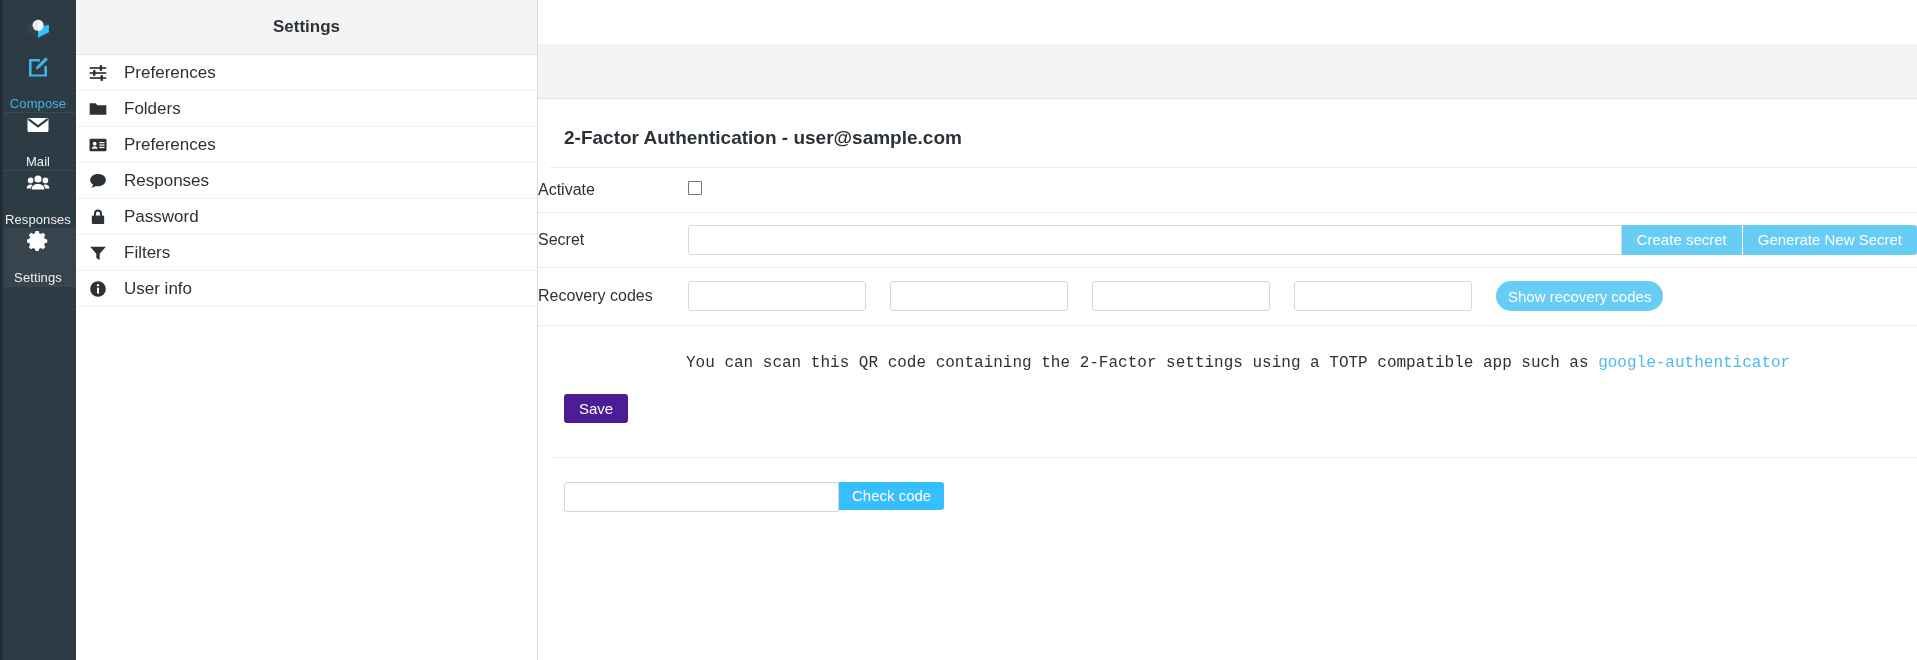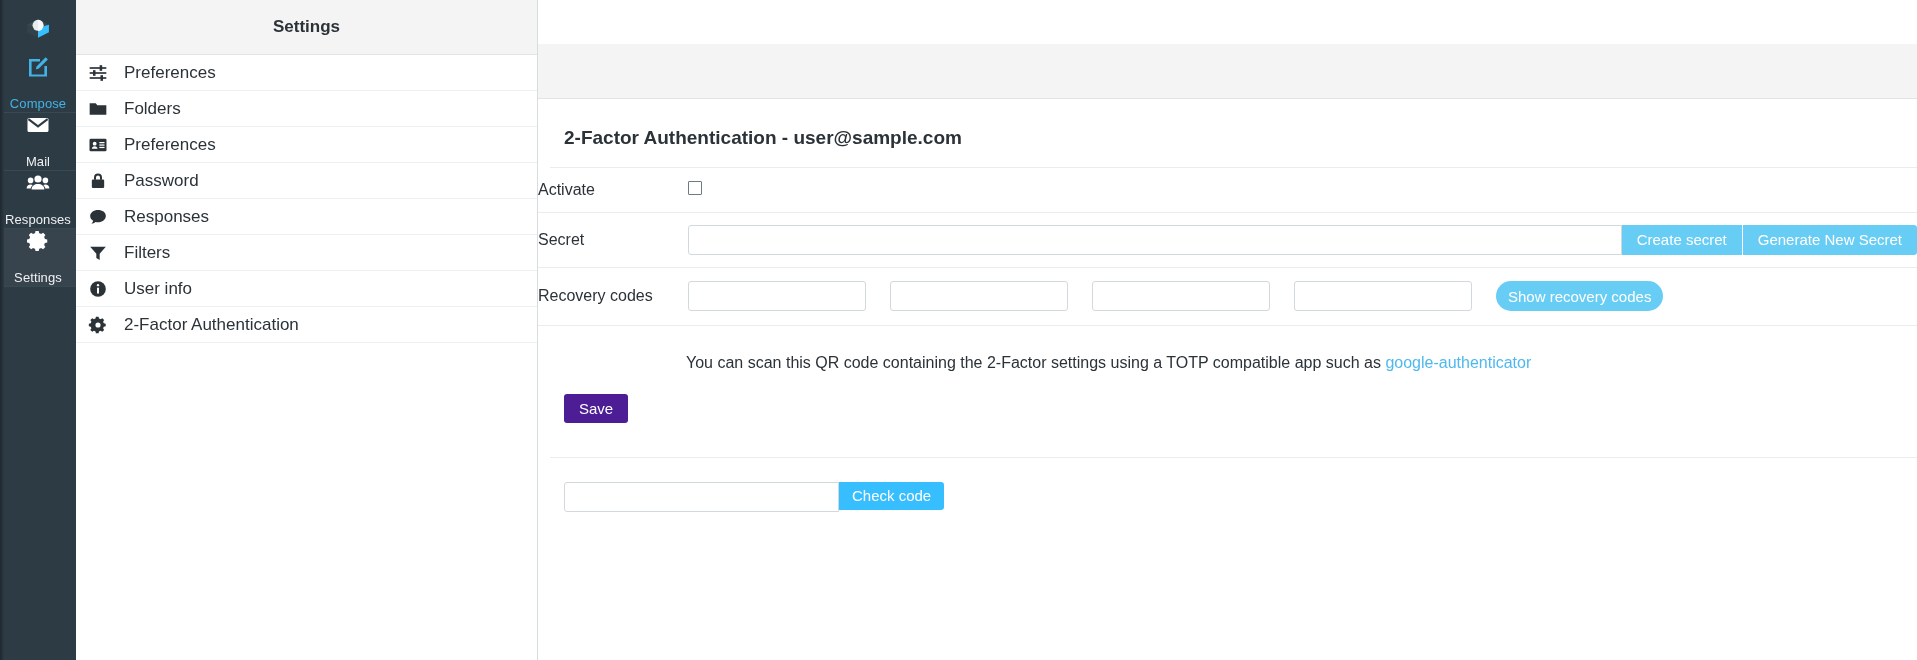--- a/index.html
+++ b/index.html
@@ -119,21 +119,21 @@
 
   .codes-row { display: flex; align-items: center; gap: 24px; padding-left: 0; }
   .code-box { width: 178px; height: 30px; }
   .btn-showcodes { background: #68cdf5; height: 30px; padding: 0 12px; border-radius: 15px; font-size: 15px; }
 
   .qr-note {
     padding: 28px 0 0 0;
     text-align: left;
     font-size: 16px; color: #2b3238;
   }
-  .qr-note .note-inner { padding-left: 148px; }
+  .qr-note .note-inner { padding-left: 148px; font-family: Liberation Mono, monospace; }
   .qr-link { color: #4fb8ef; text-decoration: none; }
 
   .save-wrap { padding: 22px 0 0 26px; }
   .btn-save { height: 29px; padding: 0 15px; font-size: 15px; }
 
   .section-sep {
     margin: 34px 0 0 12px;
     border-top: 1px solid #e9edee;
   }
   .test-block { padding: 24px 0 0 26px; }
@@ -227,56 +227,49 @@
           <path d="M4.6 16.4c0-2 1.6-3 3.4-3s3.4 1 3.4 3z" fill="#ffffff"></path>
           <rect x="13.6" y="8.4" width="6.2" height="1.5" fill="#ffffff"></rect>
           <rect x="13.6" y="11.3" width="6.2" height="1.5" fill="#ffffff"></rect>
           <rect x="13.6" y="14.2" width="6.2" height="1.5" fill="#ffffff"></rect>
         </svg>
         <span class="nv-label">Preferences</span>
       </li>
 
       <li class="nav-row">
         <svg class="nv-ico" viewBox="0 0 24 24">
+          <path d="M12 3.6c-5.2 0-9.4 3.2-9.4 7.2 0 2.3 1.4 4.4 3.6 5.7-.3 1.4-1.2 2.7-2.4 3.6 1.9-.2 3.8-1 5.2-2.1 1 .3 2 .4 3 .4 5.2 0 9.4-3.2 9.4-7.6S17.2 3.6 12 3.6z" fill="#2b3238"></path>
+        </svg>
+        <span class="nv-label">Responses</span>
+      </li>
+
+      <li class="nav-row">
+        <svg class="nv-ico" viewBox="0 0 24 24">
           <path d="M7.2 10.4V7.8a4.8 4.8 0 0 1 9.6 0v2.6h-2.4V7.8a2.4 2.4 0 0 0-4.8 0v2.6z" fill="#2b3238"></path>
           <rect x="4.6" y="10.2" width="14.8" height="10.2" rx="1.4" fill="#2b3238"></rect>
         </svg>
         <span class="nv-label">Password</span>
-      </li>
-
-      <li class="nav-row">
-        <svg class="nv-ico" viewBox="0 0 24 24">
-          <path d="M12 3.6c-5.2 0-9.4 3.2-9.4 7.2 0 2.3 1.4 4.4 3.6 5.7-.3 1.4-1.2 2.7-2.4 3.6 1.9-.2 3.8-1 5.2-2.1 1 .3 2 .4 3 .4 5.2 0 9.4-3.2 9.4-7.6S17.2 3.6 12 3.6z" fill="#2b3238"></path>
-        </svg>
-        <span class="nv-label">Responses</span>
       </li>
 
       <li class="nav-row">
         <svg class="nv-ico" viewBox="0 0 24 24">
           <path d="M2.6 4.4h18.8L14 13v7.4L10 18v-5z" fill="#2b3238"></path>
         </svg>
         <span class="nv-label">Filters</span>
       </li>
 
       <li class="nav-row">
         <svg class="nv-ico" viewBox="0 0 24 24">
           <circle cx="12" cy="12" r="9.4" fill="#2b3238"></circle>
           <rect x="10.8" y="10.4" width="2.4" height="7" fill="#ffffff"></rect>
           <circle cx="12" cy="7.4" r="1.4" fill="#ffffff"></circle>
         </svg>
         <span class="nv-label">User info</span>
       </li>
 
-      <li class="nav-row">
-        <svg class="nv-ico" viewBox="0 0 24 24">
-          <path fill="#2b3238" d="M21.3 13.6l-.1-3.2-2.3-.5a7 7 0 0 0-.8-1.9l1.3-2-2.3-2.2-2 1.3a7 7 0 0 0-1.9-.8L12.7 2H9.5l-.5 2.3c-.7.2-1.3.5-1.9.8l-2-1.3-2.3 2.2 1.3 2c-.3.6-.6 1.2-.8 1.9l-2.3.5v3.2l2.3.5c.2.7.5 1.3.8 1.9l-1.3 2 2.3 2.2 2-1.3c.6.3 1.2.6 1.9.8l.5 2.3h3.2l.5-2.3c.7-.2 1.3-.5 1.9-.8l2 1.3 2.3-2.2-1.3-2c.3-.6.6-1.2.8-1.9z"></path>
-          <circle cx="12" cy="12" r="3.1" fill="#ffffff"></circle>
-        </svg>
-        <span class="nv-label">2-Factor Authentication</span>
-      </li>
     </ul>
   </section>
 
   <main class="content">
     <div class="content-header"></div>
 
     <div class="content-body">
 
       <h1 class="page-title">2-Factor Authentication - user@sample.com</h1>
 

